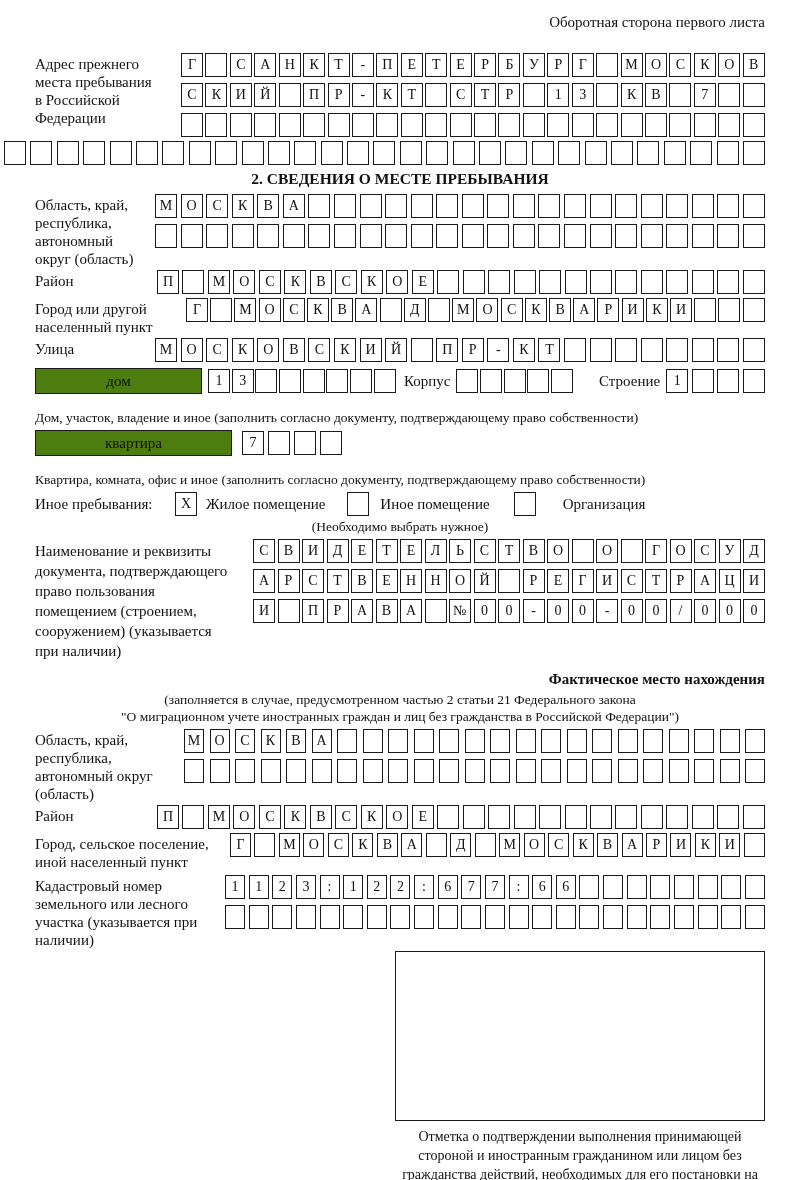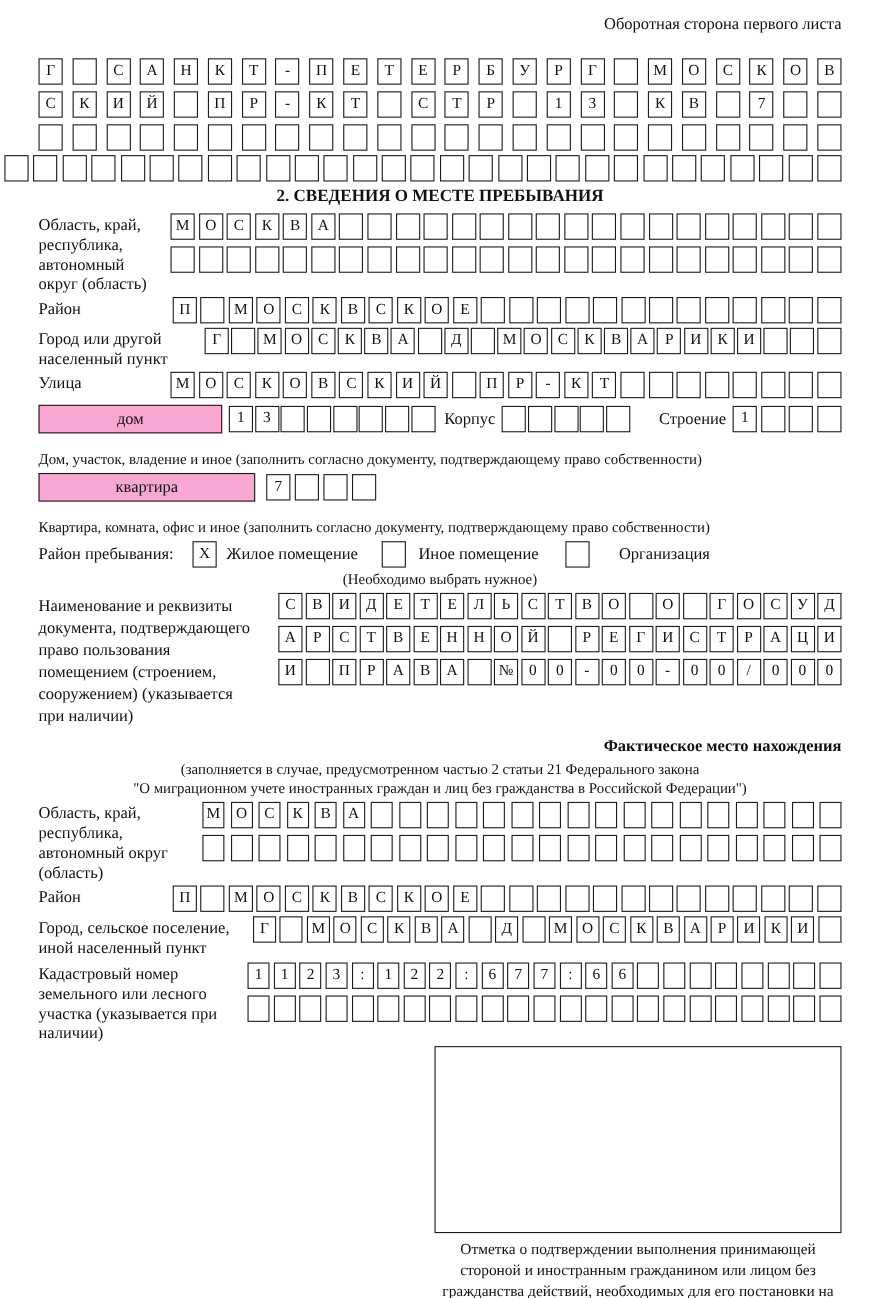--- a/index.html
+++ b/index.html
@@ -23,21 +23,21 @@
 
   .fullrow { margin-left:-31px; width:761px; margin-top:4px; }
 
   .note { font-size:13.5px; text-align:center; margin-top:3px; }
   .note-left { font-size:13.5px; text-align:left; margin-top:16px; margin-bottom:2px; }
   .h2 { font-weight:bold; text-align:center; font-size:15.5px; margin-top:5px; margin-bottom:6px; }
   .h3 { font-weight:bold; text-align:right; font-size:15px; margin-top:10px; margin-bottom:4px; }
 
   .inline-row { display:flex; align-items:center; margin-top:4px; }
   .widebox { border:1.6px solid #1a1a1a; height:26px; display:flex; align-items:center;
-             justify-content:center; font-size:15px; flex:none; background:#f9a8d4; }
+             justify-content:center; font-size:15px; flex:none; background:#4d7c0f; }
   .lbl { font-size:15px; flex:none; }
 
   .w8 { width:190px; margin-left:6px; }
   .w5 { width:118px; margin:0 6px; }
   .w4 { width:100px; margin-left:6px; }
   .w4b { width:100px; margin-left:10px; }
 
   .stamp-wrap { margin-left:360px; width:370px; margin-top:2px; }
   .stamp-box { width:370px; height:170px; border:1.7px solid #1a1a1a; background:#fff; }
   .stamp-note { font-size:14px; line-height:19px; text-align:center; margin-top:6px; }
@@ -46,20 +46,21 @@
 </style>
 </head>
 <body>
 
 <div class="page">
   <div class="content">
 
     <div class="header-note">Оборотная сторона первого листа</div>
 
     <div class="fblock" style="margin-top:22px;">
+      <div class="side" style="width:146px; padding-right:24px;">Адрес прежнего места пребывания в Российской Федерации</div>
       <div class="rows">
         <div class="boxes brow">
             <span class="cbox">Г</span>
             <span class="cbox"></span>
             <span class="cbox">С</span>
             <span class="cbox">А</span>
             <span class="cbox">Н</span>
             <span class="cbox">К</span>
             <span class="cbox">Т</span>
             <span class="cbox">-</span>
@@ -357,21 +358,21 @@
       <div class="boxes w4b">
           <span class="cbox">7</span>
           <span class="cbox"></span>
           <span class="cbox"></span>
           <span class="cbox"></span>
         </div>
     </div>
     <div class="note-left">Квартира, комната, офис и иное (заполнить согласно документу, подтверждающему право собственности)</div>
 
     <div class="inline-row">
-      <div class="lbl" style="width:140px;">Район пребывания:</div>
+      <div class="lbl" style="width:140px;">Иное пребывания:</div>
       <span class="cbox">X</span>
       <div class="lbl" style="margin-left:9px;">Жилое помещение</div>
       <span class="cbox" style="margin-left:22px;"></span>
       <div class="lbl" style="margin-left:11px;">Иное помещение</div>
       <span class="cbox" style="margin-left:24px;"></span>
       <div class="lbl" style="margin-left:27px;">Организация</div>
     </div>
     <div class="note">(Необходимо выбрать нужное)</div>
 
     <div class="fblock mt4">

